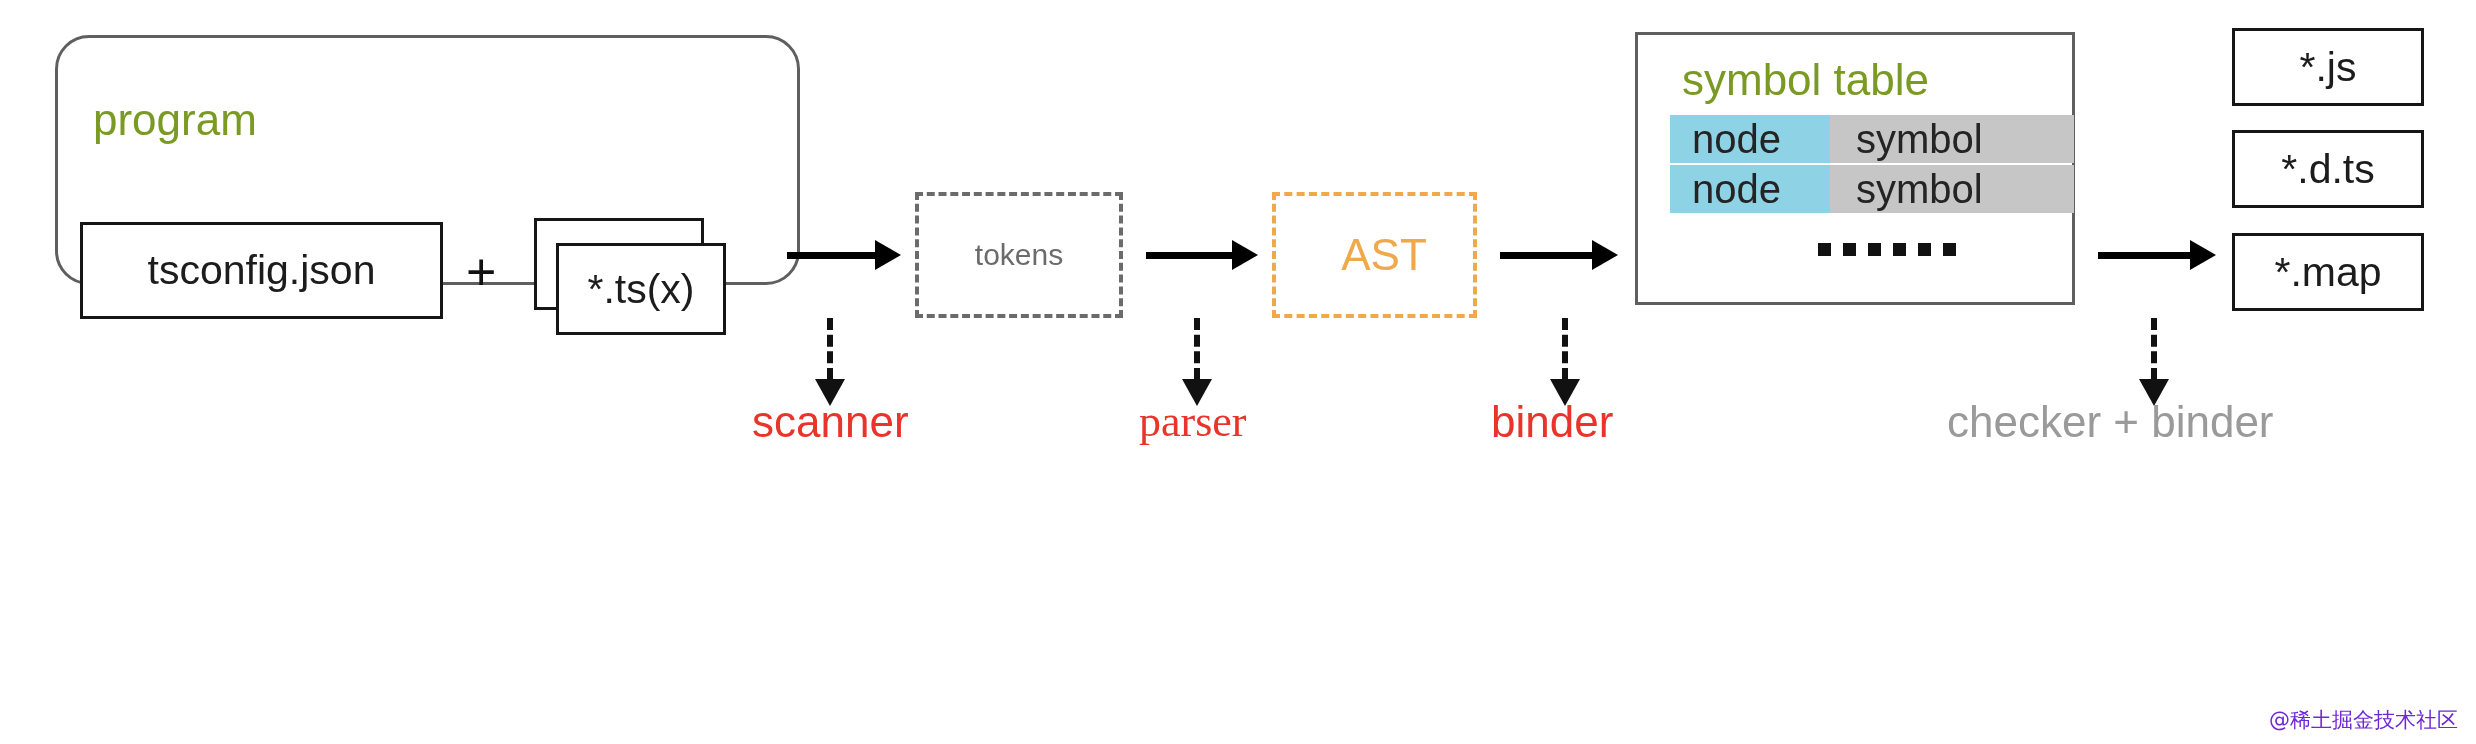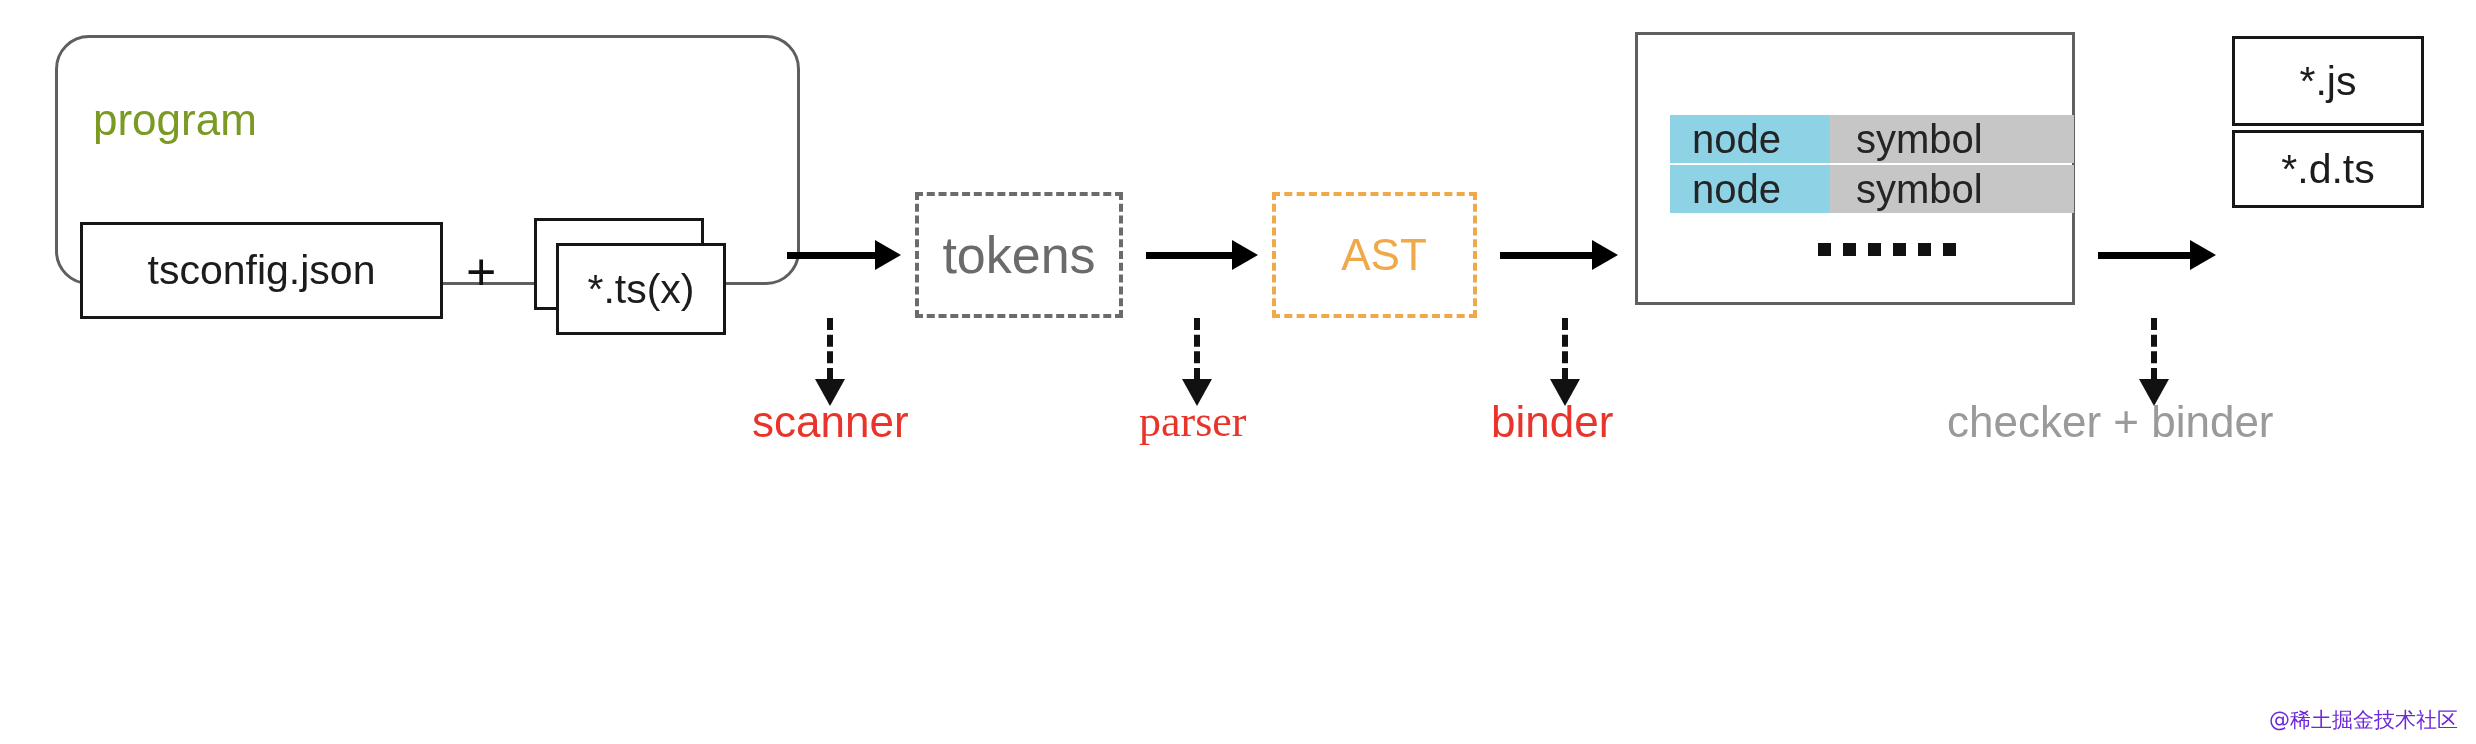--- a/index.html
+++ b/index.html
@@ -50,21 +50,21 @@
     border-top:15px solid transparent;border-bottom:15px solid transparent;
     border-left:26px solid #000;
   }
 
   
   #tokens-box{
     left:915px;top:192px;width:208px;height:126px;
     border:4px dashed #6b6b6b;box-sizing:border-box;background:#fff;
     display:flex;align-items:center;justify-content:center;
   }
-  #tokens-box .lbl{font-size:52px;color:#6b6b6b;white-space:nowrap;}
+  #tokens-box .lbl{font-size:30px;color:#6b6b6b;white-space:nowrap;}
 
   #ast-box{
     left:1272px;top:192px;width:205px;height:126px;
     border:4px dashed #efa94a;box-sizing:border-box;background:#fff;
     display:flex;align-items:center;justify-content:center;
   }
   #ast-box .lbl{font-size:44px;color:#efa94a;white-space:nowrap;margin-left:19px;}
 
   
   #symbol-table-box{
@@ -87,21 +87,21 @@
     left:1818px;top:243px;display:flex;gap:12px;align-items:center;
   }
   #symbol-ellipsis i{display:block;width:13px;height:13px;background:#111;}
 
   
   .out-box{
     border:3px solid #161616;background:#fff;box-sizing:border-box;
     display:flex;align-items:center;justify-content:center;
   }
   .out-box .lbl{font-size:41px;color:#1c1c1c;white-space:nowrap;}
-  #out-js{left:2232px;top:36px;width:192px;height:90px;}
+  #out-js{left:2232px;top:28px;width:192px;height:78px;}
   #out-dts{left:2232px;top:130px;width:192px;height:78px;}
   #out-map{left:2232px;top:233px;width:192px;height:78px;}
 
   
   .v-arrow{width:20px;}
   .v-arrow .dshaft{
     position:absolute;left:7px;top:0;width:0;height:100%;
     border-left:6px dashed #111;
   }
   .v-arrow .dhead{
@@ -162,20 +162,21 @@
 
   <div class="abs" id="tokens-box">
     <span class="lbl">tokens</span>
   </div>
 
   <div class="abs" id="ast-box">
     <span class="lbl">AST</span>
   </div>
 
   <div class="abs" id="symbol-table-box"></div>
+  <div class="abs" id="symbol-table-title">symbol table</div>
 
   <div class="abs" id="symbol-rows">
     <div class="sym-row">
       <div class="sym-cell sym-node">
         <span>node</span>
       </div>
       <div class="sym-cell sym-symbol">
         <span>symbol</span>
       </div>
     </div>
@@ -197,20 +198,23 @@
       <i></i>
       <i></i>
   </div>
 
   <div class="abs out-box" id="out-js">
     <span class="lbl">*.js</span>
   </div>
   <div class="abs out-box" id="out-dts">
     <span class="lbl">*.d.ts</span>
   </div>
+  <div class="abs out-box" id="out-map">
+    <span class="lbl">*.map</span>
+  </div>
 
   <div class="abs v-arrow" style="left:820px;top:318px;height:62px;">
     <div class="dshaft"></div>
       <div class="dhead"></div>
   </div>
   <div class="abs v-arrow" style="left:1187px;top:318px;height:62px;">
     <div class="dshaft"></div>
       <div class="dhead"></div>
   </div>
   <div class="abs v-arrow" style="left:1555px;top:318px;height:62px;">

